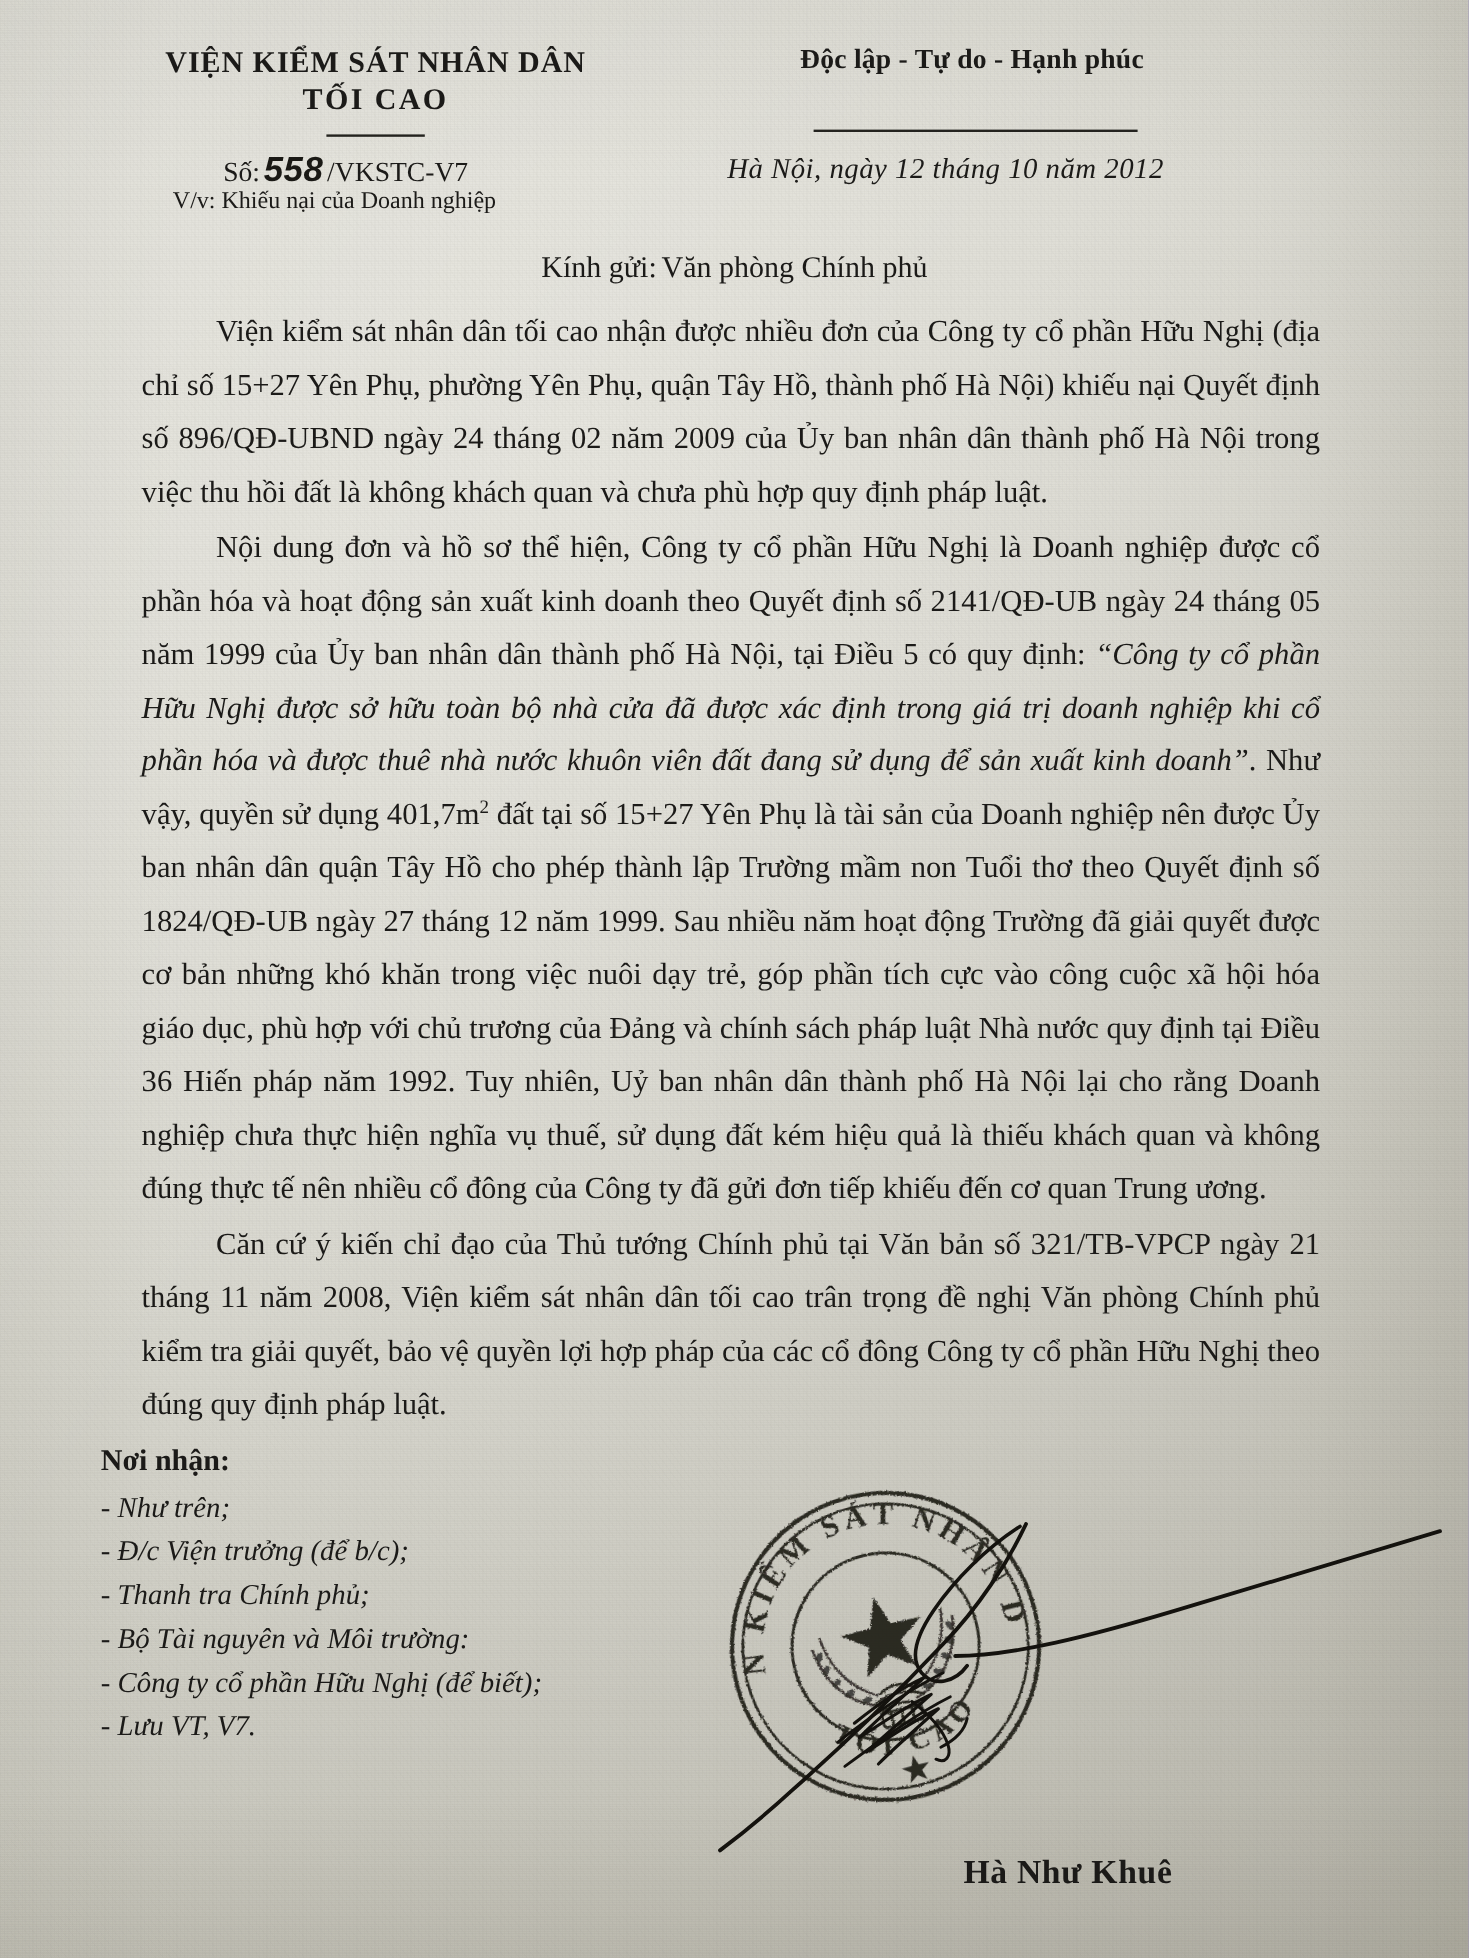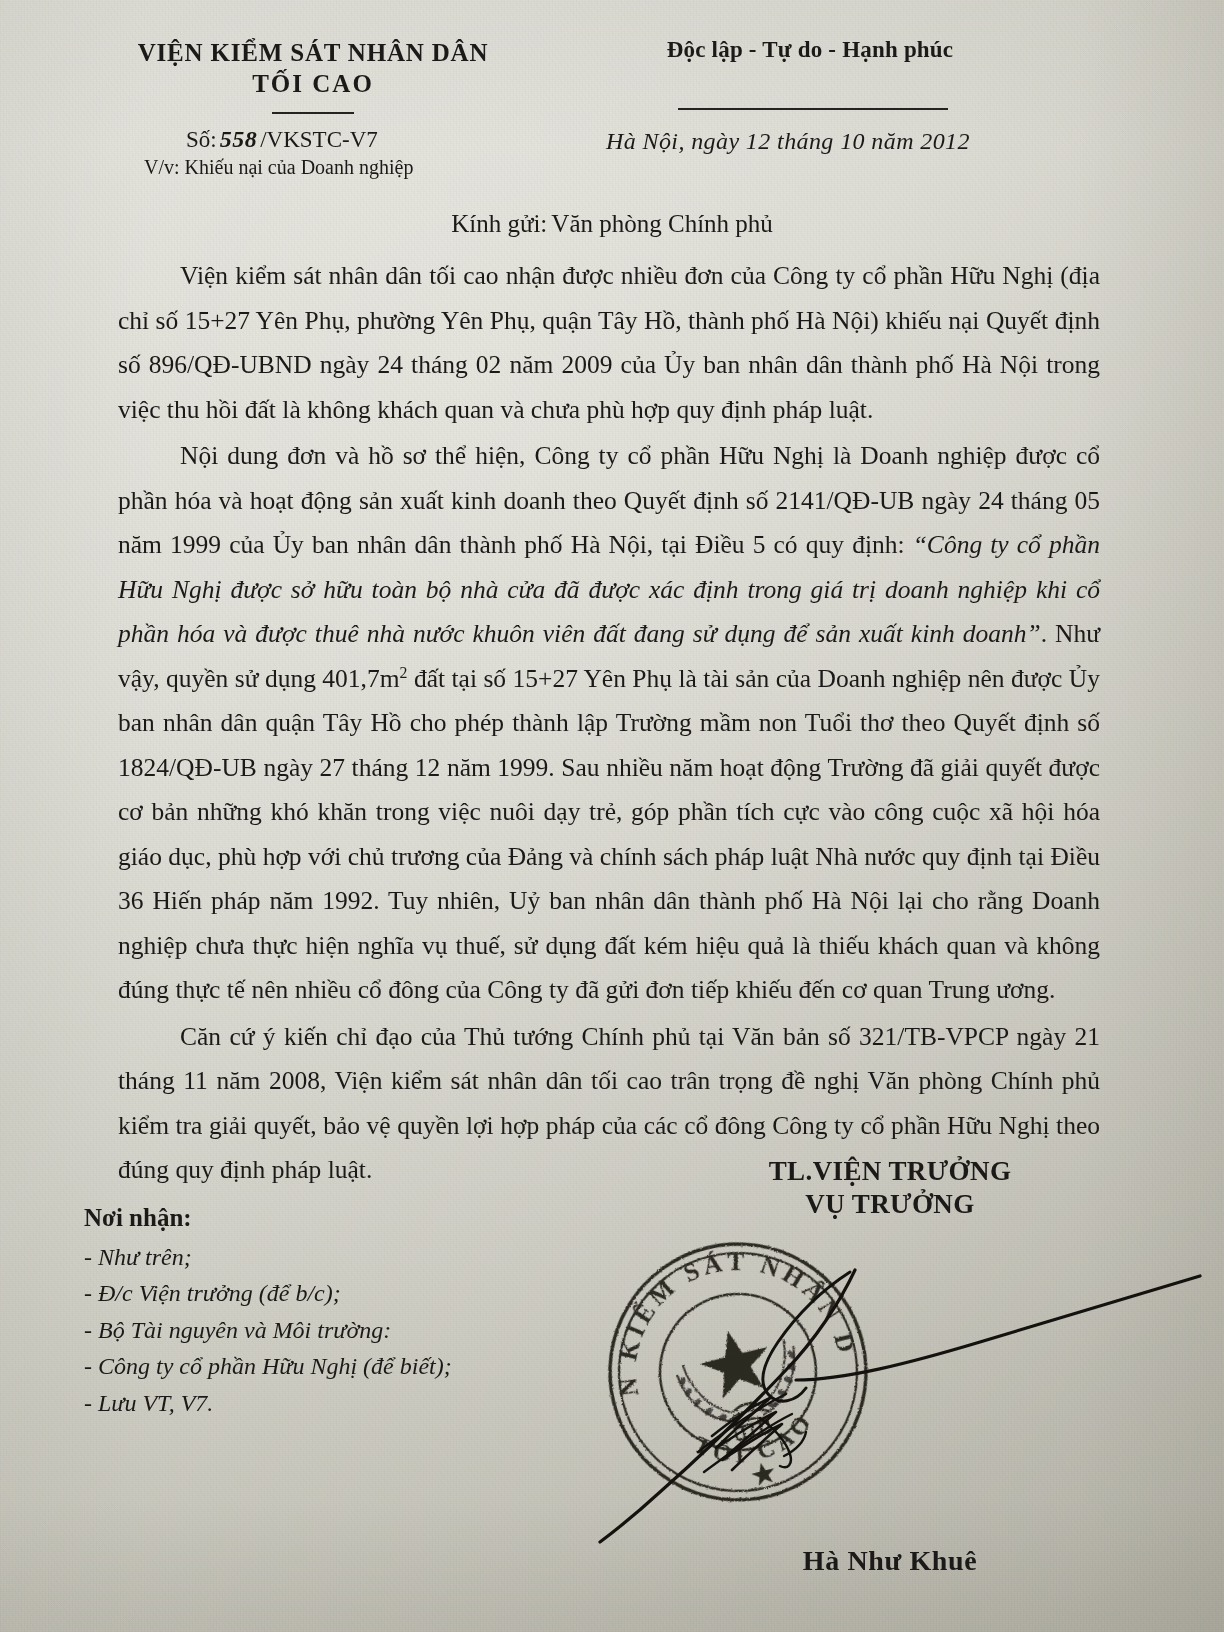--- a/index.html
+++ b/index.html
@@ -73,22 +73,22 @@
     left: 678px; top: 108px; width: 270px; height: 0;
     border-top: 2.5px solid #24231f;
   }
   #doc-number {
     position: absolute;
     left: 186px; top: 126px;
     font-size: 23px;
     white-space: nowrap;
   }
   #doc-number .num {
-    font-family: Liberation Serif, serif;
-    font-size: 24px;
+    font-family: Liberation Sans, sans-serif;
+    font-size: 29px;
     font-style: italic;
     font-weight: bold;
     letter-spacing: 0.5px;
     padding: 0 3px;
     color: #1a1915;
     text-align: right;
   }
   #doc-subject {
     position: absolute;
     left: 144px; top: 156px;
@@ -230,29 +230,26 @@
     <div id="body">
       <p>Viện kiểm sát nhân dân tối cao nhận được nhiều đơn của Công ty cổ phần Hữu Nghị (địa chỉ số 15+27 Yên Phụ, phường Yên Phụ, quận Tây Hồ, thành phố Hà Nội) khiếu nại Quyết định số 896/QĐ-UBND ngày 24 tháng 02 năm 2009 của Ủy ban nhân dân thành phố Hà Nội trong việc thu hồi đất là không khách quan và chưa phù hợp quy định pháp luật.</p>
       <p><span>Nội dung đơn và hồ sơ thể hiện, Công ty cổ phần Hữu Nghị là Doanh nghiệp được cổ phần hóa và hoạt động sản xuất kinh doanh theo Quyết định số 2141/QĐ-UB ngày 24 tháng 05 năm 1999 của Ủy ban nhân dân thành phố Hà Nội, tại Điều 5 có quy định: </span><i>“Công ty cổ phần Hữu Nghị được sở hữu toàn bộ nhà cửa đã được xác định trong giá trị doanh nghiệp khi cổ phần hóa và được thuê nhà nước khuôn viên đất đang sử dụng để sản xuất kinh doanh”</i><span>. Như vậy, quyền sử dụng 401,7m</span><sup>2</sup><span> đất tại số 15+27 Yên Phụ là tài sản của Doanh nghiệp nên được Ủy ban nhân dân quận Tây Hồ cho phép thành lập Trường mầm non Tuổi thơ theo Quyết định số 1824/QĐ-UB ngày 27 tháng 12 năm 1999. Sau nhiều năm hoạt động Trường đã giải quyết được cơ bản những khó khăn trong việc nuôi dạy trẻ, góp phần tích cực vào công cuộc xã hội hóa giáo dục, phù hợp với chủ trương của Đảng và chính sách pháp luật Nhà nước quy định tại Điều 36 Hiến pháp năm 1992. Tuy nhiên, Uỷ ban nhân dân thành phố Hà Nội lại cho rằng Doanh nghiệp chưa thực hiện nghĩa vụ thuế, sử dụng đất kém hiệu quả là thiếu khách quan và không đúng thực tế nên nhiều cổ đông của Công ty đã gửi đơn tiếp khiếu đến cơ quan Trung ương.</span></p>
       <p>Căn cứ ý kiến chỉ đạo của Thủ tướng Chính phủ tại Văn bản số 321/TB-VPCP ngày 21 tháng 11 năm 2008, Viện kiểm sát nhân dân tối cao trân trọng đề nghị Văn phòng Chính phủ kiểm tra giải quyết, bảo vệ quyền lợi hợp pháp của các cổ đông Công ty cổ phần Hữu Nghị theo đúng quy định pháp luật.</p>
     </div>
 
     <div id="recipients">
       <div class="rc-title">Nơi nhận:</div>
       <div class="rc-item">- Như trên;</div>
       <div class="rc-item">- Đ/c Viện trưởng (để b/c);</div>
+      <div class="rc-item">- Thanh tra Chính phủ;</div>
       <div class="rc-item">- Bộ Tài nguyên và Môi trường:</div>
       <div class="rc-item">- Công ty cổ phần Hữu Nghị (để biết);</div>
       <div class="rc-item">- Lưu VT, V7.</div>
     </div>
 
-    <div id="signature-block">
-      <div id="sig-title-1">TL.VIỆN TRƯỞNG</div>
-      <div id="sig-title-2">VỤ TRƯỞNG</div>
-    </div>
 
     <div id="seal">
       <svg width="268" height="268" viewBox="0 0 268 268" aria-hidden="true">
         <defs>
           <path id="sealTopArc" d="M 32,134 A 102,102 0 0 1 236,134"></path>
           <path id="sealBotArc" d="M 44,134 A 90,90 0 0 0 224,134"></path>
           <filter id="inkRough" x="-20%" y="-20%" width="140%" height="140%">
             <feTurbulence type="fractalNoise" baseFrequency="0.62" numOctaves="3" seed="7" result="n"></feTurbulence>
             <feDisplacementMap in="SourceGraphic" in2="n" scale="2.4" xChannelSelector="R" yChannelSelector="G"></feDisplacementMap>
           </filter>

